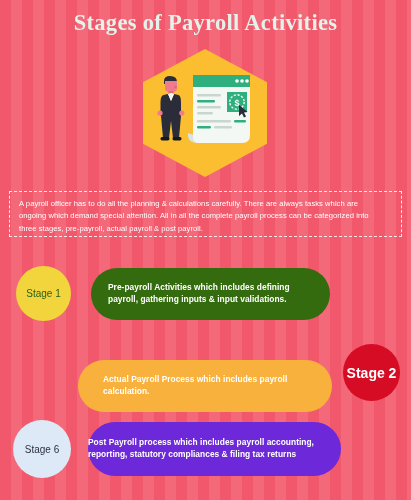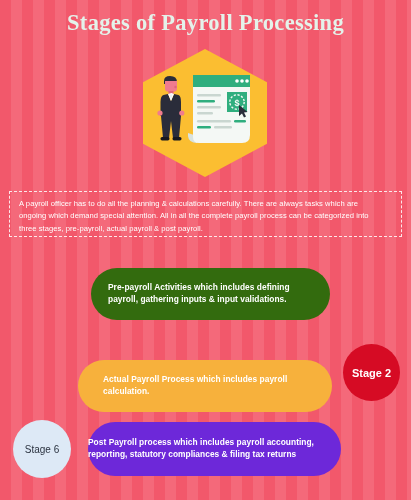--- a/index.html
+++ b/index.html
@@ -77,21 +77,21 @@
   .row-2{ top:344px; height:58px; }
   .row-3{ top:420px; height:62px; }
 
   .circle{
     position:absolute;
     border-radius:50%;
     display:flex; align-items:center; justify-content:center;
     text-align:center;
   }
   .c1{ left:16px; top:0;   width:55px; height:55px; background:#F2D53C; color:#2C5E12; font-size:10px; }
-  .c2{ right:11px; top:0;  width:57px; height:57px; background:#D60B24; color:#FFFFFF; font-size:11px; font-weight:700; }
+  .c2{ right:11px; top:0;  width:57px; height:57px; background:#D60B24; color:#FFFFFF; font-size:14px; font-weight:700; }
   .c3{ left:13px; top:0;   width:58px; height:58px; background:#DDE9F6; color:#2B3340; font-size:10px; }
 
   .pill{
     position:absolute;
     border-radius:34px;
     display:flex; align-items:center;
   }
   .p1{
     left:91px; top:2px; width:239px; height:52px;
     background:#336B0E;
@@ -112,21 +112,21 @@
     font-size:8.4px;
     line-height:11.6px;
     font-weight:600;
     letter-spacing:.03px;
   }
 </style>
 </head>
 <body>
 
 <div class="title-wrap">
-  <div class="title">Stages of Payroll Processing</div>
+  <div class="title">Stages of Payroll Activities</div>
 </div>
 
 <div class="hex-wrap">
   <div class="hex"></div>
 
   <svg class="man" viewBox="0 0 32 66">
 
     <path d="M9 6 Q9 1 15 1 Q22 1 22 7 L22 9 L9 9 Z" fill="#2A2C3A"></path>
 
     <path d="M10 6 L22 6 L22 14 Q22 17 16 17 Q10 17 10 14 Z" fill="#F07B8E"></path>
@@ -178,20 +178,23 @@
 
     <path d="M51 32 L51 43 L54 40.5 L56 44.5 L58 43.4 L56 39.6 L59.6 39 Z" fill="#2A2C3A"></path>
   </svg>
 </div>
 
 <div class="desc-box">
   <div class="desc-text">A payroll officer has to do all the planning &amp; calculations carefully. There are always tasks which are ongoing which demand special attention. All in all the complete payroll process can be categorized into three stages, pre-payroll, actual payroll &amp; post payroll.</div>
 </div>
 
 <div class="row row-1">
+  <div class="circle c1">
+    <span>Stage 1</span>
+  </div>
   <div class="pill p1">
     <span class="pill-text">Pre-payroll Activities which includes defining payroll, gathering inputs &amp; input validations.</span>
   </div>
 </div>
 
 <div class="row row-2">
   <div class="pill p2">
     <span class="pill-text">Actual Payroll Process which includes payroll calculation.</span>
   </div>
   <div class="circle c2">

